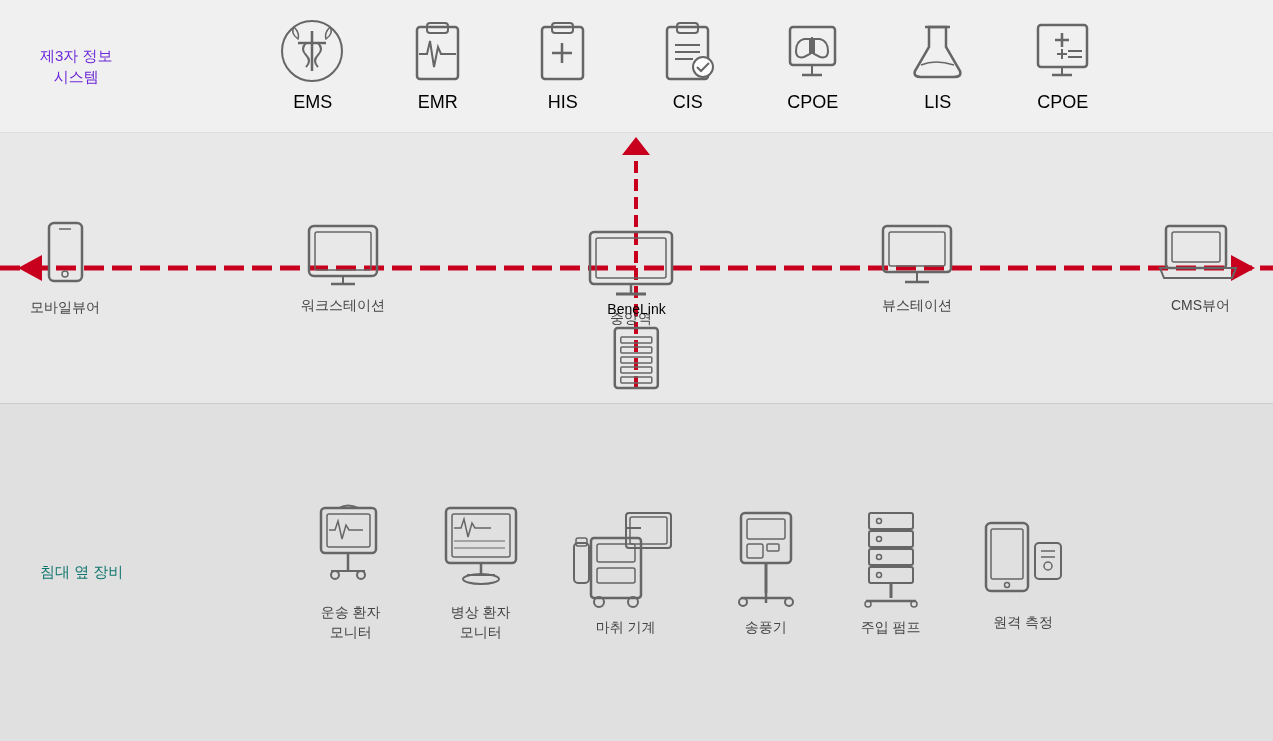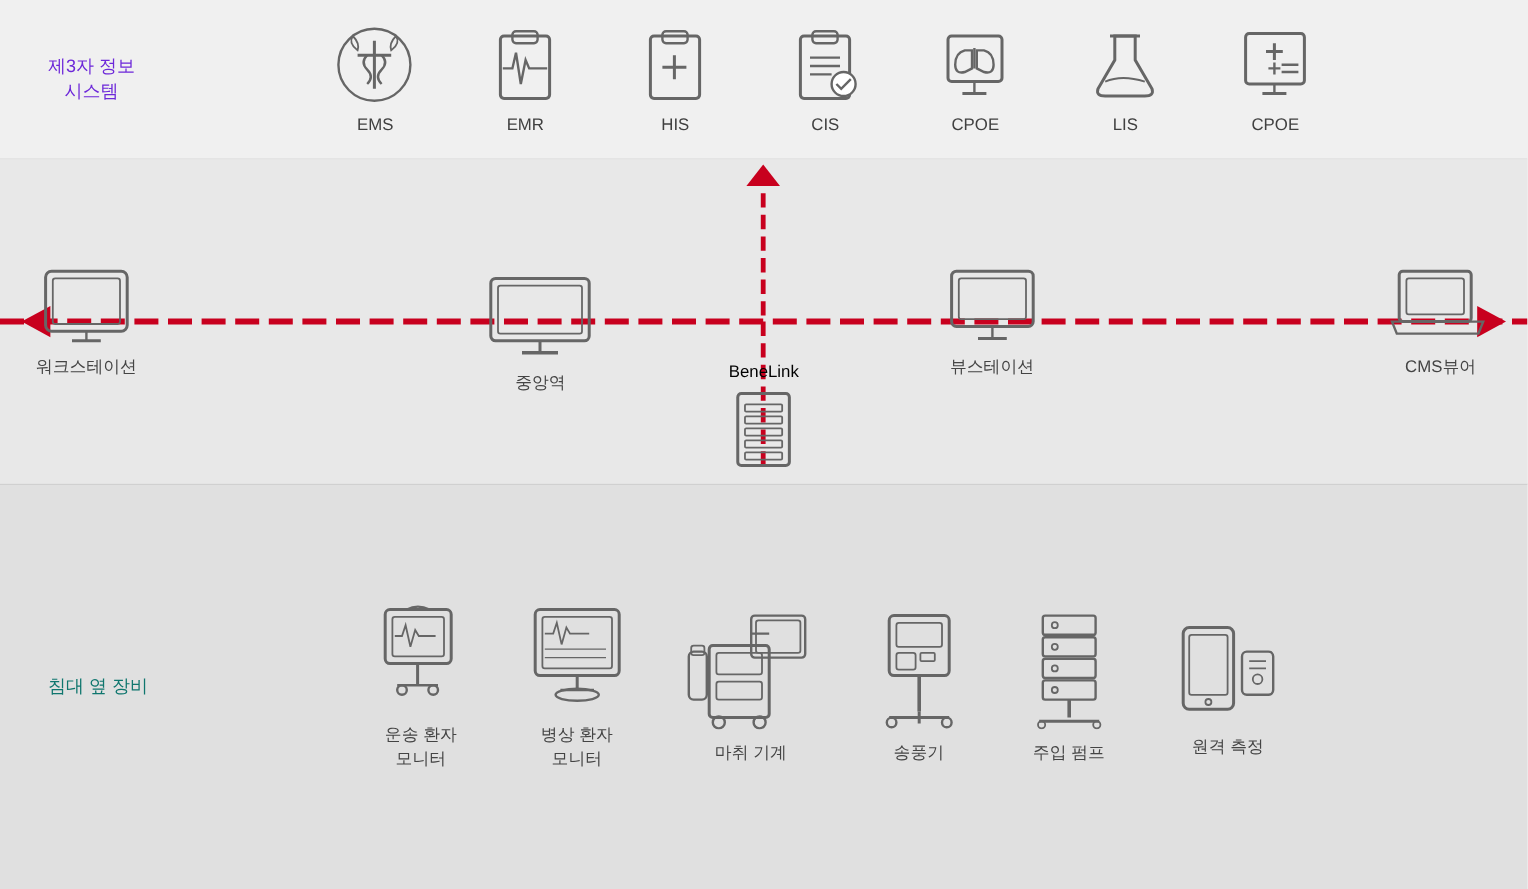--- a/index.html
+++ b/index.html
@@ -44,22 +44,22 @@
       gap: 8px;
     }
     .system-item .icon-wrap {
       width: 65px;
       height: 65px;
       display: flex;
       align-items: center;
       justify-content: center;
     }
     .system-item .label {
-      font-size: 14px;
-      color: #404040;
+      font-size: 18px;
+      color: #000000;
     }
 
     
     .middle-section {
       background: #e8e8e8;
       height: 270px;
       position: relative;
       display: flex;
       align-items: center;
       justify-content: center;
@@ -314,20 +314,30 @@
     <line x1="636" y1="10" x2="636" y2="135" stroke="#c8001e" stroke-width="4" stroke-dasharray="12,6"></line>
 
     <polygon points="636,4 622,22 650,22" fill="#c8001e"></polygon>
 
     <line x1="636" y1="135" x2="636" y2="258" stroke="#c8001e" stroke-width="4" stroke-dasharray="12,6"></line>
   </svg>
 
 
   <div class="middle-items">
 
+    <div class="middle-item">
+      <div class="icon-wrap">
+        <svg width="45" height="70" viewBox="0 0 45 70" fill="none">
+          <rect x="6" y="4" width="33" height="58" rx="5" stroke="#666" stroke-width="2.5" fill="none"></rect>
+          <circle cx="22" cy="55" r="3" stroke="#666" stroke-width="1.5" fill="none"></circle>
+          <line x1="16" y1="10" x2="28" y2="10" stroke="#666" stroke-width="1.5"></line>
+        </svg>
+      </div>
+      <span class="label">모바일뷰어</span>
+    </div>
 
     <div class="middle-item">
       <div class="icon-wrap">
         <svg width="80" height="65" viewBox="0 0 80 65" fill="none">
 
           <rect x="6" y="4" width="68" height="50" rx="5" stroke="#666" stroke-width="2.5" fill="none"></rect>
           <rect x="12" y="10" width="56" height="38" rx="2" stroke="#666" stroke-width="1.5" fill="none"></rect>
 
           <line x1="40" y1="54" x2="40" y2="62" stroke="#666" stroke-width="2"></line>
           <line x1="28" y1="62" x2="52" y2="62" stroke="#666" stroke-width="2.5"></line>

